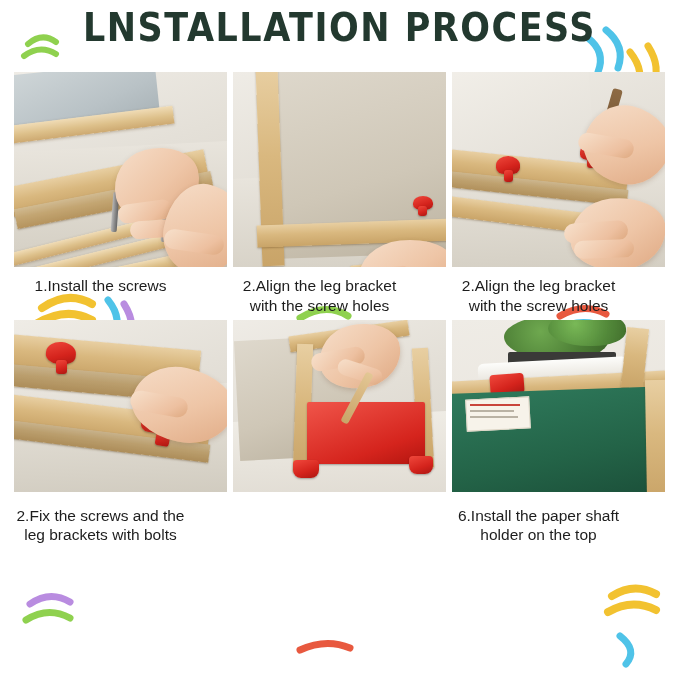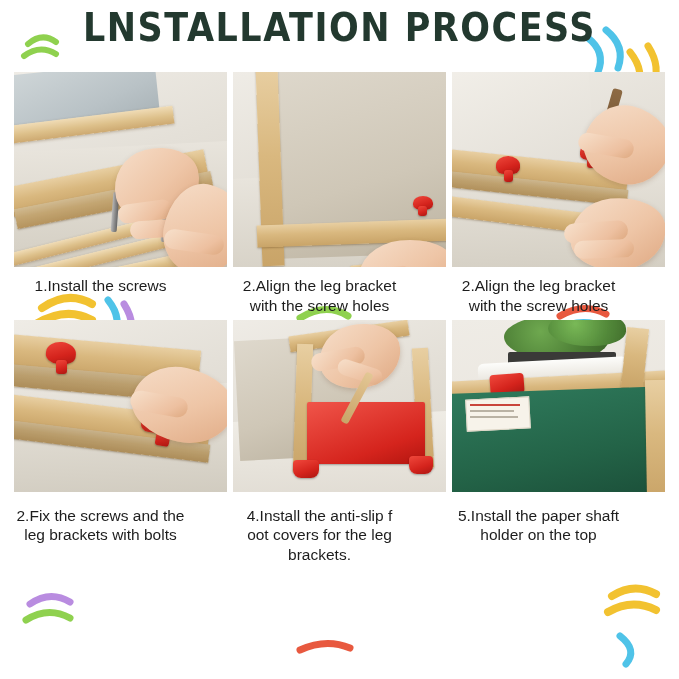--- a/index.html
+++ b/index.html
@@ -301,21 +301,20 @@
 
       <div class="red" style="left:60px;top:140px;width:26px;height:18px;border-radius:4px 4px 8px 8px;"></div>
       <div class="red" style="left:176px;top:136px;width:24px;height:18px;border-radius:4px 4px 8px 8px;"></div>
 
       <div class="hand" style="left:86px;top:4px;width:82px;height:64px;transform:rotate(-12deg);"></div>
       <div class="finger" style="left:78px;top:30px;width:54px;height:18px;transform:rotate(-10deg);"></div>
       <div class="finger" style="left:104px;top:44px;width:46px;height:16px;transform:rotate(18deg);"></div>
 
       <div style="position:absolute;left:120px;top:50px;width:8px;height:56px;background:linear-gradient(180deg,#e3c795,#c9a468);transform:rotate(28deg);border-radius:3px;"></div>
     </div>
-    <div class="caption">4.Install the anti-slip f oot covers for the leg brackets.</div>
   </div>
 
   <div class="cell row2">
     <div class="photo">
       <div class="bg-wall" style="background:linear-gradient(170deg,#efece6,#e7e2da);"></div>
 
       <div class="plant" style="left:52px;top:-4px;width:104px;height:44px;"></div>
       <div class="plant" style="left:96px;top:-8px;width:78px;height:34px;filter:brightness(1.1);"></div>
 
       <div style="position:absolute;left:56px;top:32px;width:108px;height:22px;background:#3a3a38;border-radius:2px;"></div>
@@ -329,16 +328,16 @@
 
       <div class="green-board" style="left:-6px;top:70px;width:226px;height:108px;transform:rotate(-2deg);"></div>
 
       <div style="position:absolute;left:14px;top:78px;width:62px;height:30px;background:#f7f3ea;border:1px solid #ddd6c6;transform:rotate(-3deg);"></div>
       <div style="position:absolute;left:18px;top:84px;width:50px;height:2px;background:#c9453c;"></div>
       <div style="position:absolute;left:18px;top:90px;width:44px;height:2px;background:#b9b2a4;"></div>
       <div style="position:absolute;left:18px;top:96px;width:48px;height:2px;background:#b9b2a4;"></div>
 
       <div class="wood" style="left:194px;top:60px;width:24px;height:120px;transform:rotate(-1deg);"></div>
     </div>
-    <div class="caption">5.Install the paper shaft holder on the top</div>
+    <div class="caption">6.Install the paper shaft holder on the top</div>
   </div>
 
 </div>
 
 </body></html>

